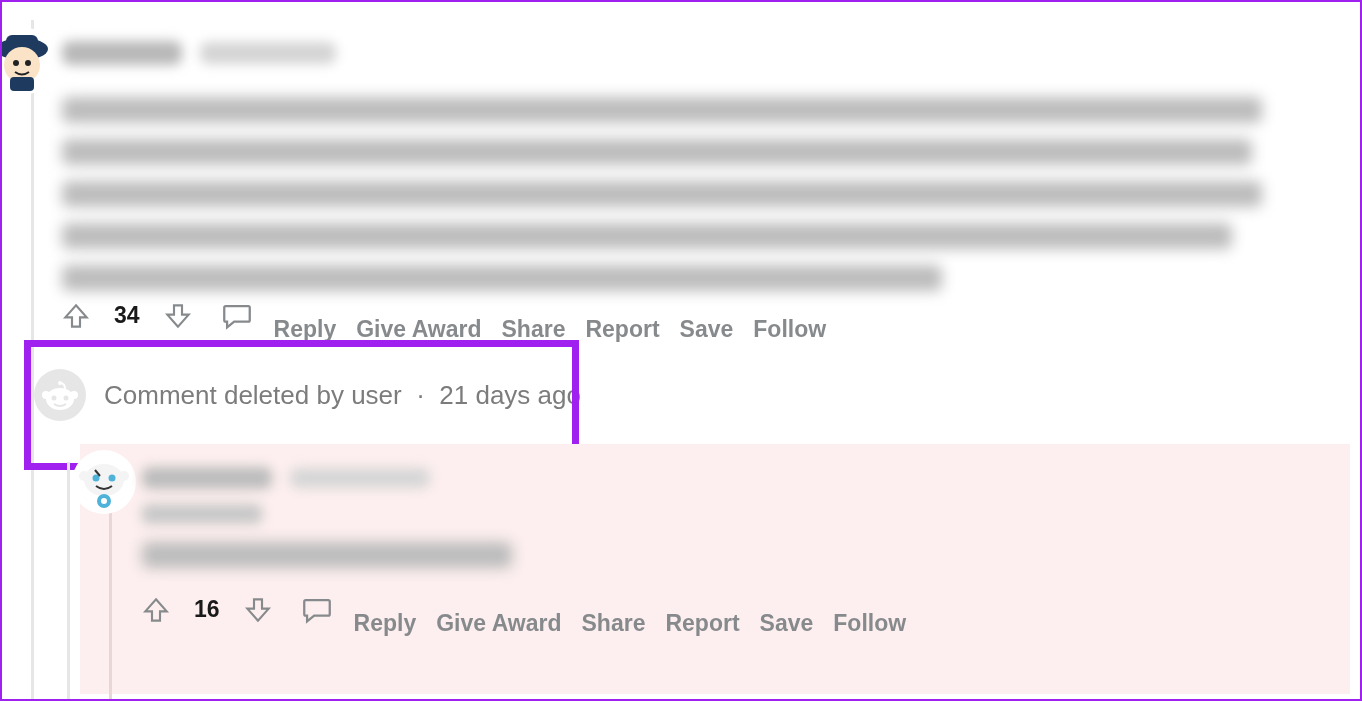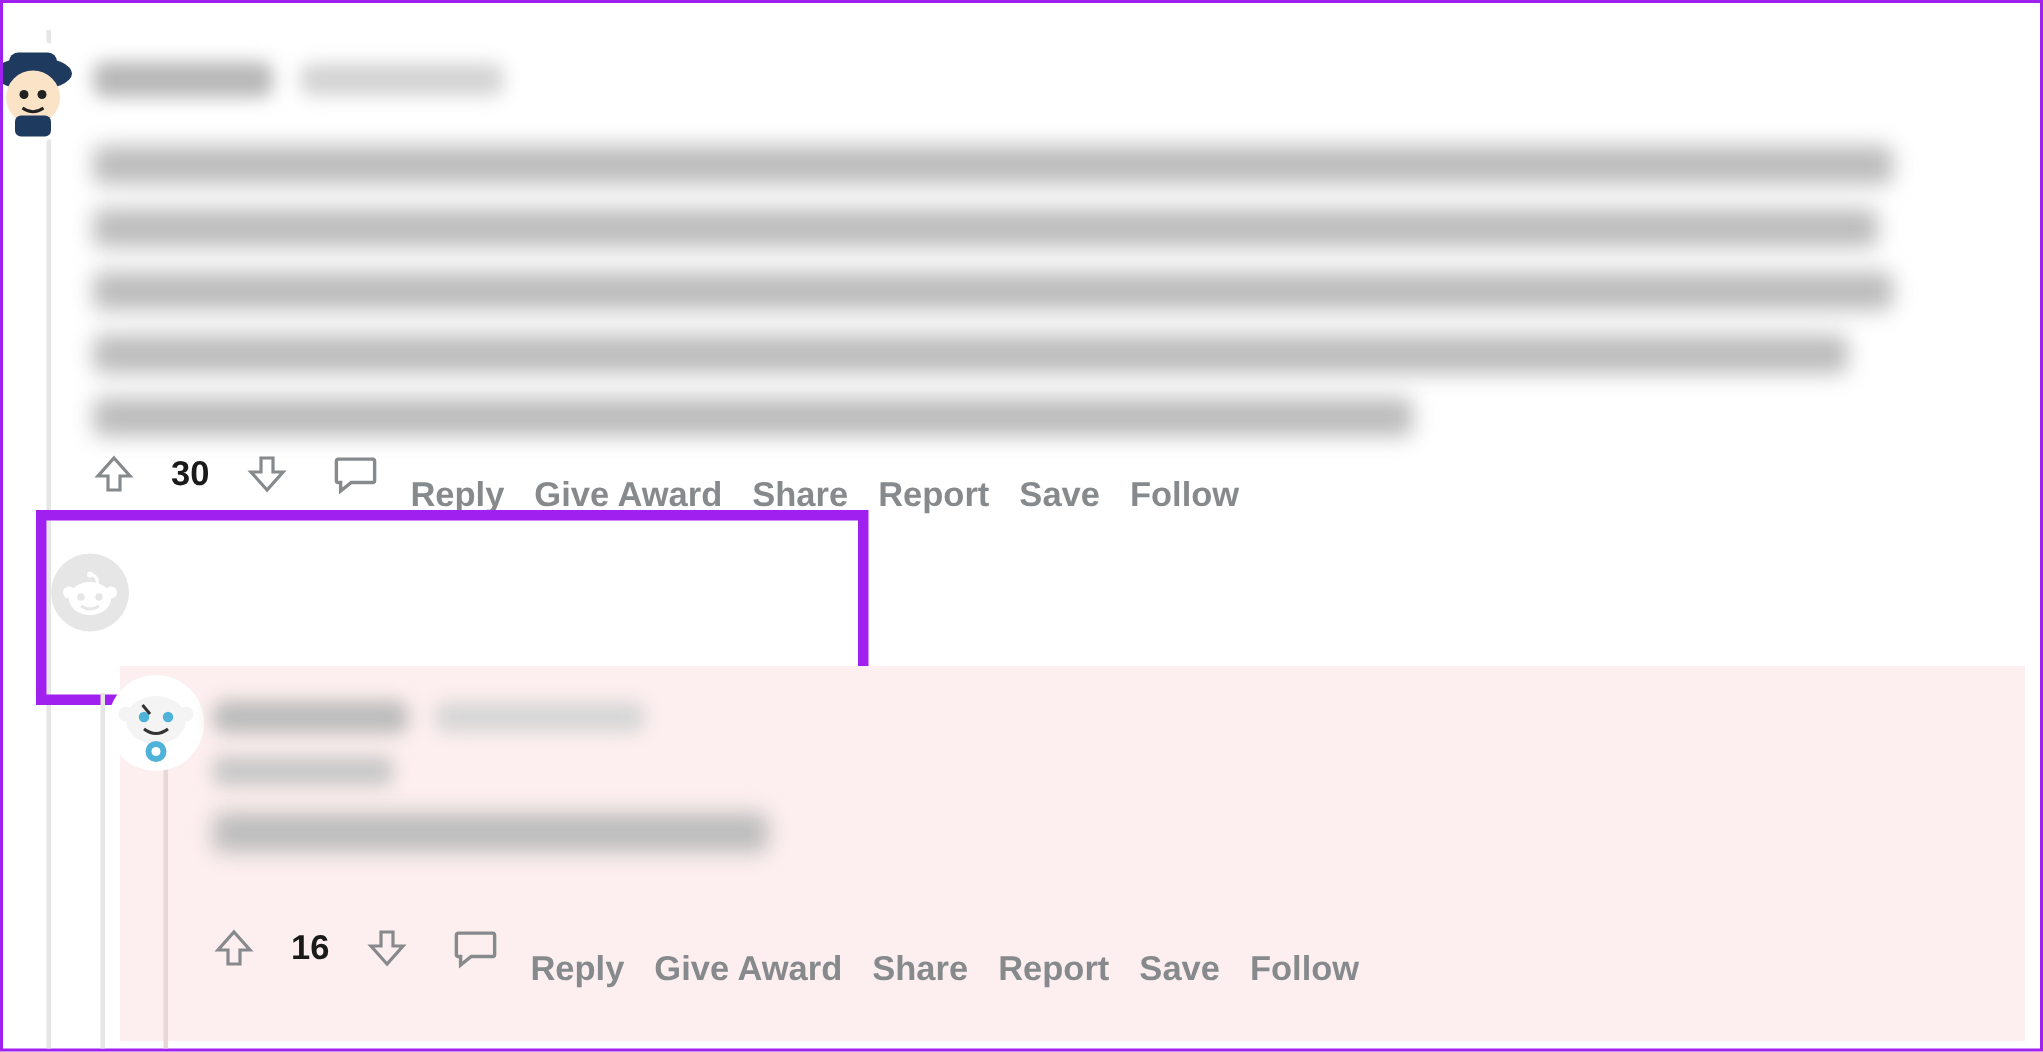--- a/index.html
+++ b/index.html
@@ -169,21 +169,21 @@
   .body2 {
     position: absolute;
     left: 140px;
     top: 540px;
     width: 370px;
     height: 26px;
     background: #bcbcbc;
     filter: blur(7px);
     border-radius: 6px;
   }
-  .actions2 { left: 138px; top: 602px; }
+  .actions2 { left: 138px; top: 580px; }
 
   svg { display: block; }
 </style>
 </head>
 <body>
 
 <div class="thread-line"></div>
 
 <div class="comment1">
   <div class="avatar1">
@@ -210,21 +210,21 @@
     <div class="body-line bl5"></div>
   </div>
 </div>
 
 <div class="actions actions1">
   <span class="icon-btn">
     <svg width="32" height="32" viewBox="0 0 24 24" fill="none" stroke="#878a8c" stroke-width="1.6">
       <path d="M12 4 L20 13 L15 13 L15 20 L9 20 L9 13 L4 13 Z"></path>
     </svg>
   </span>
-  <span class="score">30</span>
+  <span class="score">34</span>
   <span class="icon-btn">
     <svg width="32" height="32" viewBox="0 0 24 24" fill="none" stroke="#878a8c" stroke-width="1.6">
       <path d="M12 20 L4 11 L9 11 L9 4 L15 4 L15 11 L20 11 Z"></path>
     </svg>
   </span>
   <span class="icon-btn" style="margin-left:6px;">
     <svg width="34" height="34" viewBox="0 0 24 24" fill="none" stroke="#878a8c" stroke-width="1.6">
       <path d="M4 5 h16 a1 1 0 0 1 1 1 v9 a1 1 0 0 1 -1 1 h-10 l-5 4 v-4 h-1 a1 1 0 0 1 -1 -1 v-9 a1 1 0 0 1 1 -1 Z"></path>
     </svg>
   </span>
@@ -241,20 +241,25 @@
     <svg viewBox="0 0 40 40" width="40" height="40">
       <circle cx="20" cy="8" r="2" fill="#fff"></circle>
       <path d="M20 8 Q25 8 25 14" stroke="#fff" stroke-width="2" fill="none"></path>
       <ellipse cx="20" cy="24" rx="14" ry="11" fill="#fff"></ellipse>
       <circle cx="6" cy="20" r="4" fill="#fff"></circle>
       <circle cx="34" cy="20" r="4" fill="#fff"></circle>
       <circle cx="14" cy="23" r="2.5" fill="#e6e6e6"></circle>
       <circle cx="26" cy="23" r="2.5" fill="#e6e6e6"></circle>
       <path d="M14 29 Q20 33 26 29" stroke="#e6e6e6" stroke-width="2" fill="none"></path>
     </svg>
+  </span>
+  <span class="deleted-text">
+    <span>Comment deleted by user</span>
+    &nbsp;<span>·</span>&nbsp;
+    <span>21 days ago</span>
   </span>
 </div>
 <div class="callout-box"></div>
 
 <div class="nested-bg"></div>
 <div class="nested-thread-line"></div>
 <div class="nested-thread-line2"></div>
 
 <div class="avatar2">
   <svg viewBox="0 0 64 64" width="64" height="64">

